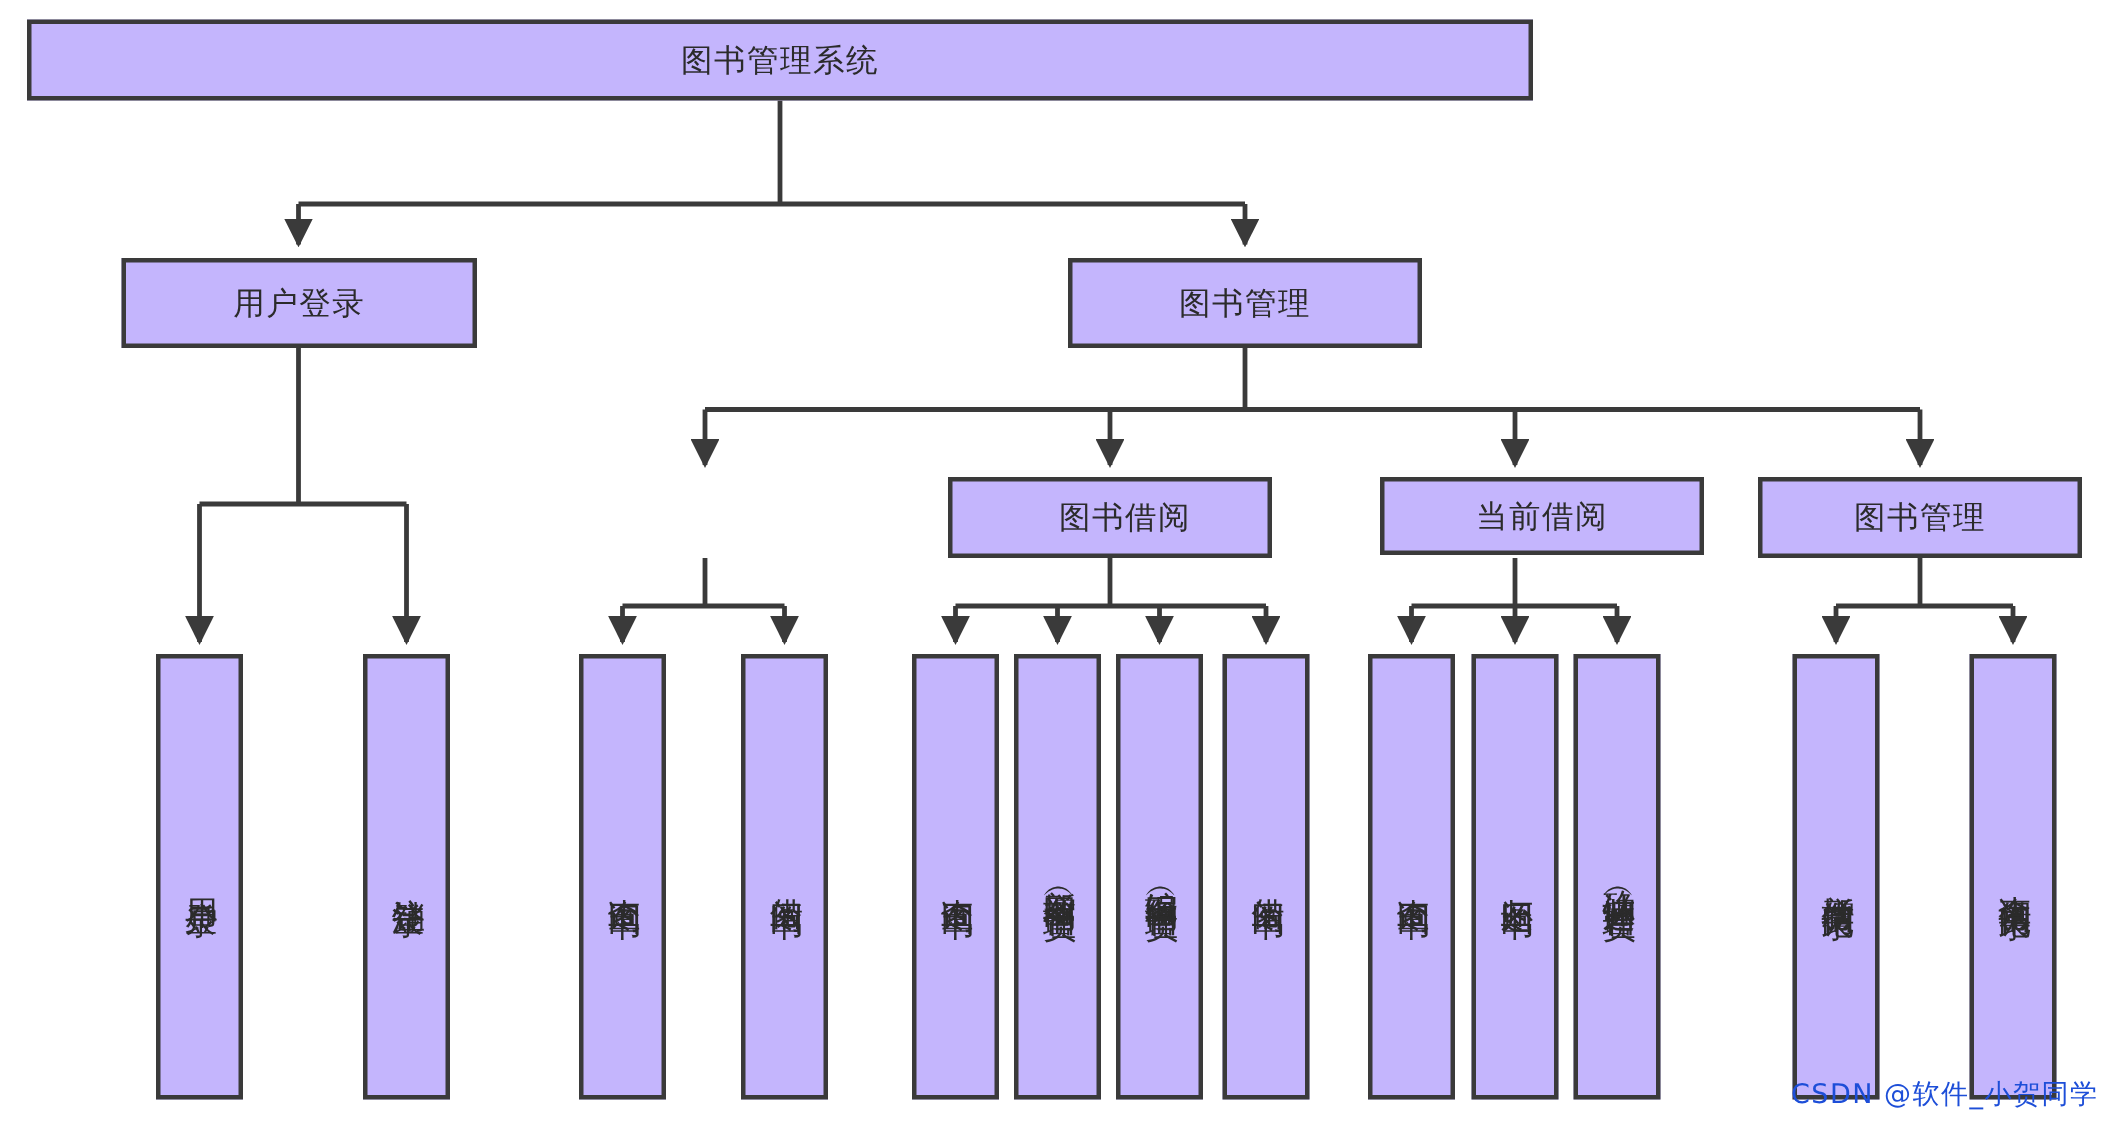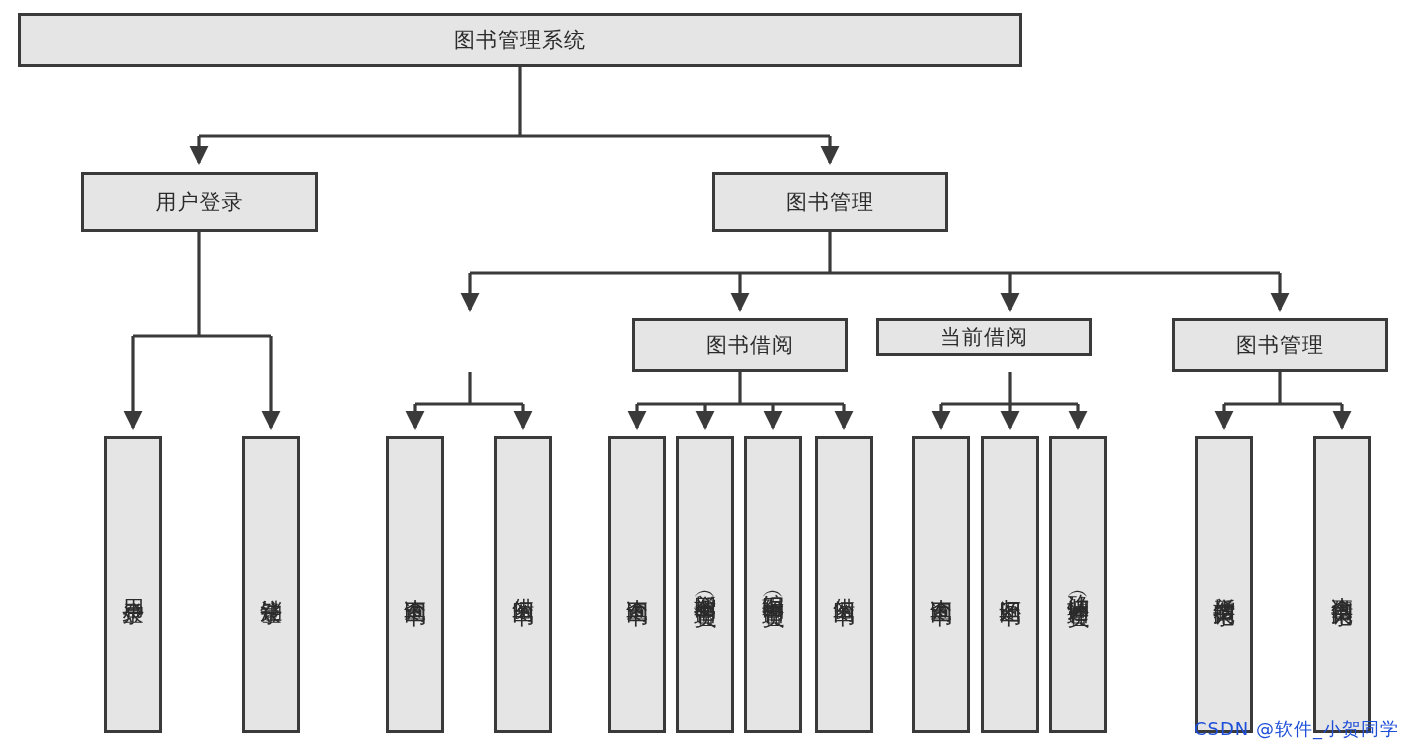--- a/index.html
+++ b/index.html
@@ -12,21 +12,21 @@
     width: 1405px;
     height: 747px;
     background: #ffffff;
     font-family: "DejaVu Sans", "Liberation Sans", sans-serif;
     overflow: hidden;
   }
   .node {
     position: absolute;
     box-sizing: border-box;
     border: 3px solid #3a3a3a;
-    background: #e5e5e5;
+    background: #c4b5fd;
     display: flex;
     align-items: center;
     justify-content: center;
     color: #2b2b2b;
   }
   .node.h {
     font-size: 21px;
     letter-spacing: 1px;
   }
   .node.v {
@@ -123,21 +123,21 @@
   <div class="node h" style="left:81px; top:172px; width:237px; height:60px;">
     <span>用户登录</span>
   </div>
   <div class="node h" style="left:712px; top:172px; width:236px; height:60px;">
     <span>图书管理</span>
   </div>
 
   <div class="node h" style="left:632px; top:318px; width:216px; height:54px;padding-left:20px;">
     <span>图书借阅</span>
   </div>
-  <div class="node h" style="left:876px; top:318px; width:216px; height:38px;">
+  <div class="node h" style="left:920px; top:318px; width:216px; height:52px;">
     <span>当前借阅</span>
   </div>
   <div class="node h" style="left:1172px; top:318px; width:216px; height:54px;">
     <span>图书管理</span>
   </div>
 
   <div class="node v" style="left:104px; top:436px; width:58px; height:297px;">
     <span>用户登录</span>
   </div>
   <div class="node v" style="left:242px; top:436px; width:58px; height:297px;">

